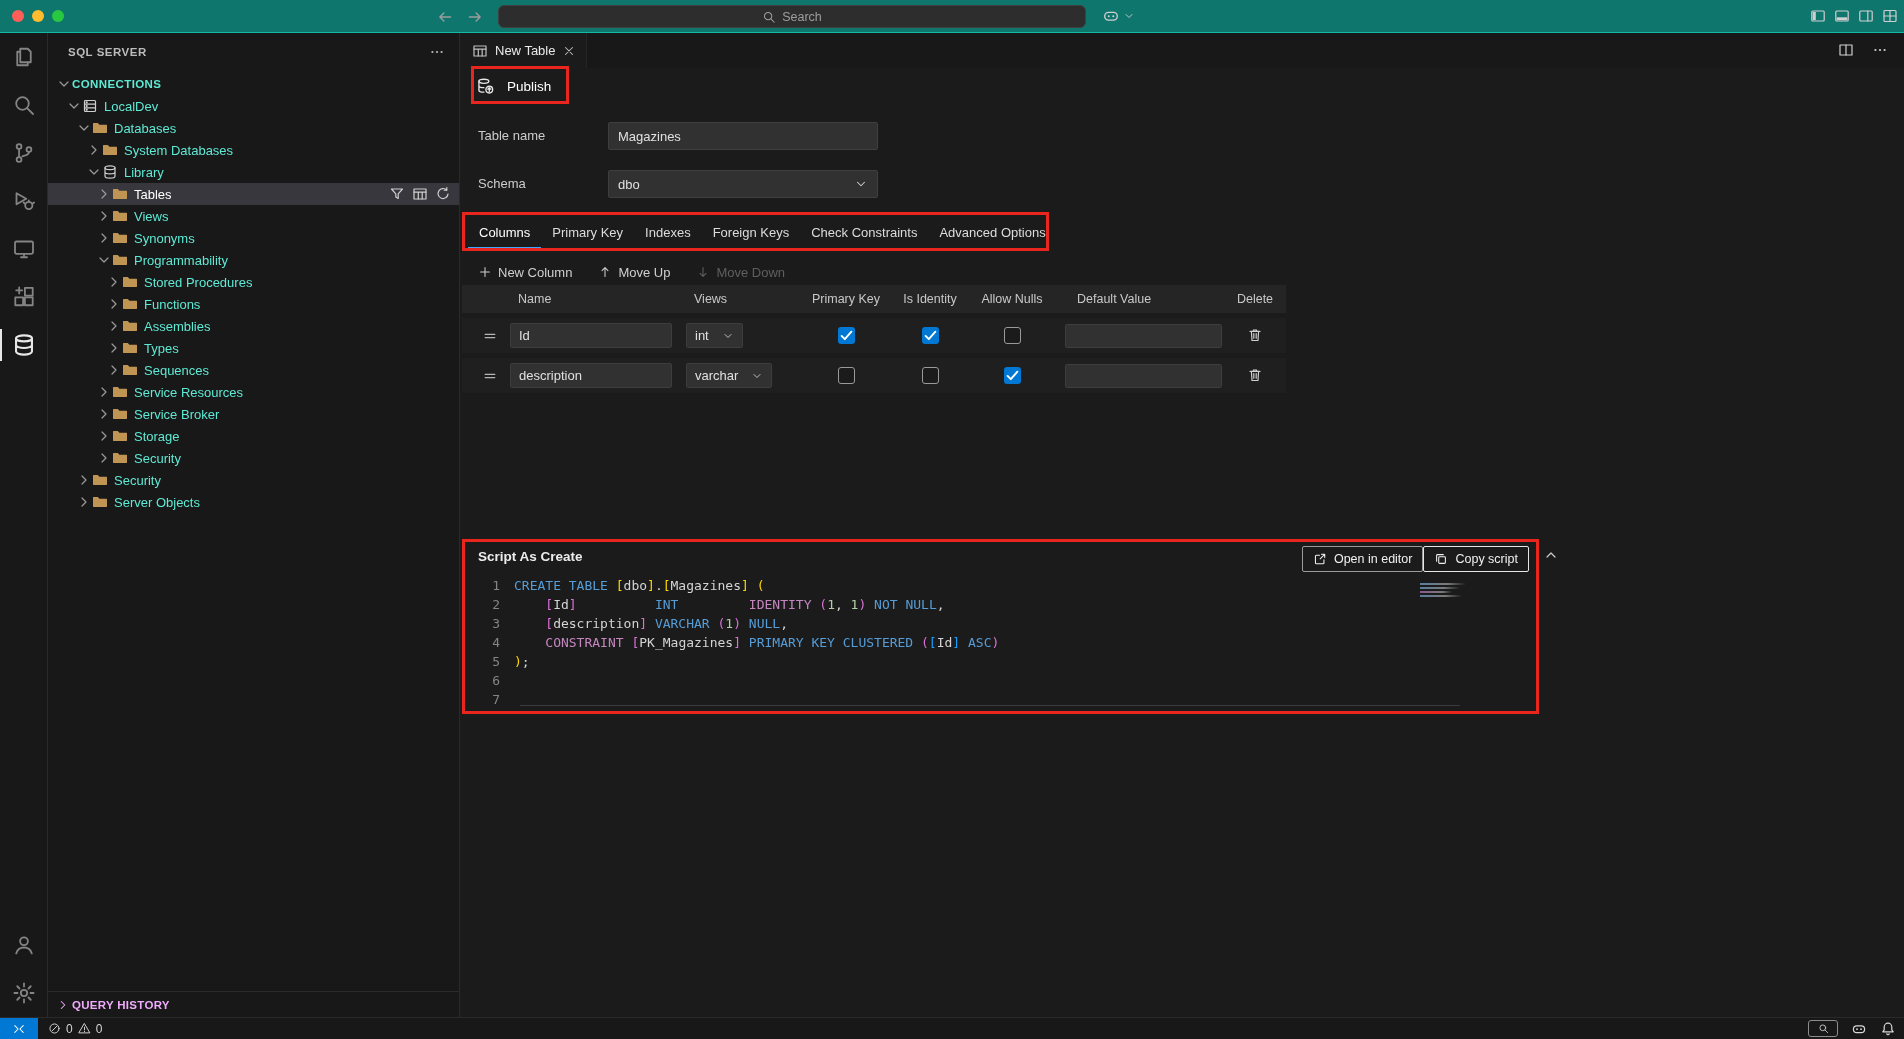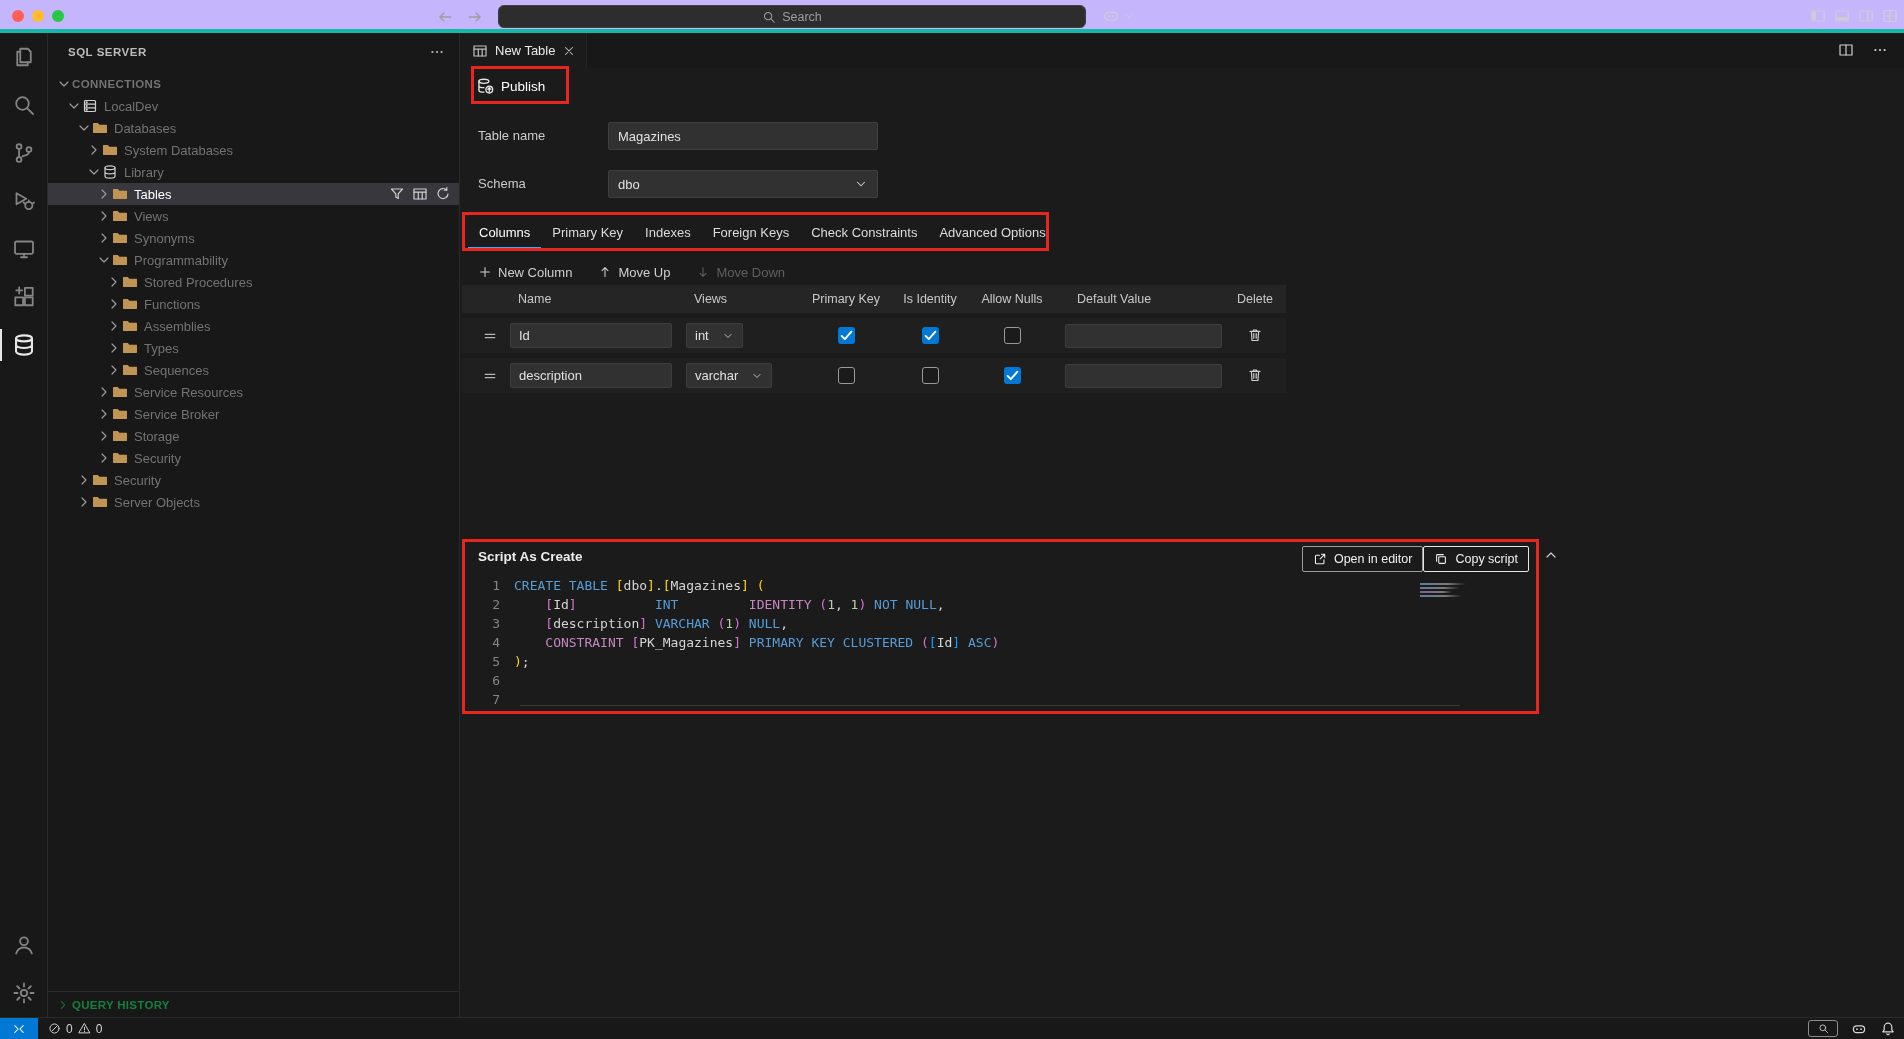--- a/index.html
+++ b/index.html
@@ -4,60 +4,60 @@
 <style>
 *{margin:0;padding:0;box-sizing:border-box}
 body{background:#0e0e0e;font-family:"Liberation Sans",sans-serif}
 .stage{position:relative;width:1904px;height:1039px;background:#1b1b1b;overflow:hidden;color:#ccc;font-size:13px}
 span[data-icon],.i11,.i12,.i13,.i14,.i16,.i18,.i24{display:inline-block}
 .i11{width:11px;height:11px}.i12{width:12px;height:12px}.i13{width:13px;height:13px}
 .i14{width:14px;height:14px}.i16{width:16px;height:16px}.i18{width:18px;height:18px}.i24{width:24px;height:24px}
 span[data-icon] svg{width:100%;height:100%;display:block}
 
 
-.titlebar{position:absolute;top:0;left:0;right:0;height:33px;background:#c4b5fd;border-bottom:4px solid #14b8a6}
+.titlebar{position:absolute;top:0;left:0;right:0;height:33px;background:#0f766e;border-bottom:1px solid #14b8a6}
 .lights{position:absolute;left:12px;top:10px;display:flex;gap:8px}
 .light{width:12px;height:12px;border-radius:50%}
 .light.red{background:#ff5f57}.light.yellow{background:#febc2e}.light.green{background:#28c840}
 .nav{position:absolute;left:436px;top:8px;display:flex;gap:12px;color:#9d9d9d}
 .searchbox{position:absolute;left:498px;top:5px;width:588px;height:23px;background:#2d2d2d;border:1px solid #404040;border-radius:6px;display:flex;align-items:center;justify-content:center;gap:6px;color:#9d9d9d;font-size:12.5px}
 .copilot-tb{position:absolute;left:1102px;top:7px;display:flex;gap:3px;align-items:center;color:#cfcfcf}
 .tb-right{position:absolute;right:6px;top:8px;display:flex;gap:8px;color:#cfcfcf}
 
 
 .activitybar{position:absolute;top:33px;left:0;width:48px;bottom:22px;background:#181818;border-right:1px solid #2a2a2a;display:flex;flex-direction:column;justify-content:space-between}
 .ab-item{width:48px;height:48px;display:flex;align-items:center;justify-content:center;color:#848484;position:relative}
 .ab-item.active{color:#e7e7e7}
 .ab-item.active::before{content:"";position:absolute;left:0;top:8px;bottom:8px;width:2px;background:#e7e7e7}
 
 
 .sidebar{position:absolute;top:33px;left:48px;width:412px;bottom:22px;background:#181818;border-right:1px solid #2a2a2a}
 .sb-header{height:38px;display:flex;align-items:center;justify-content:space-between;padding:0 14px 0 20px;color:#bbb}
 .sb-title{font-size:11.5px;font-weight:700;letter-spacing:.5px}
 #tree{position:absolute;top:40px;left:0;right:0}
-.tree-row{height:22px;display:flex;align-items:center;color:#737373;position:relative;white-space:nowrap}
+.tree-row{height:22px;display:flex;align-items:center;color:#5eead4;position:relative;white-space:nowrap}
 .tree-row.selected{background:#37373d;color:#fff}
 .chev{width:16px;height:16px;color:#9a9a9a;flex:0 0 16px}
 .ticon{width:16px;height:16px;margin-right:6px;color:#cfcfcf;flex:0 0 16px}
 .tlabel{font-size:13px}
 .tree-row.section .tlabel{font-weight:700;font-size:11.5px;letter-spacing:.4px}
 .actions{position:absolute;right:8px;top:3px;display:flex;gap:7px;color:#d0d0d0}
 .actions span{width:16px;height:16px;display:inline-block}
-.qh{position:absolute;bottom:0;left:0;right:0;height:26px;border-top:1px solid #2b2b2b;display:flex;align-items:center;padding-left:8px;gap:2px;color:#15803d}
+.qh{position:absolute;bottom:0;left:0;right:0;height:26px;border-top:1px solid #2b2b2b;display:flex;align-items:center;padding-left:8px;gap:2px;color:#f0abfc}
 .qh-label{font-weight:700;font-size:11.5px;letter-spacing:.3px}
 
 
 .editor{position:absolute;top:33px;left:460px;right:0;bottom:22px;background:#181818}
 .tabbar{position:relative;height:35px;background:#181818}
 .tab{height:35px;display:inline-flex;align-items:center;gap:7px;padding:0 10px 0 12px;background:#1b1b1b;color:#eaeaea;border-right:1px solid #252525;font-size:13px}
 .tabicon{color:#c0c0c0}.tabclose{color:#c0c0c0}
 .tabbar-right{position:absolute;right:16px;top:9px;display:flex;gap:18px;color:#cfcfcf}
 .designer{position:absolute;top:35px;left:0;right:0;bottom:0;background:#1b1b1b}
 
-.publish{position:absolute;left:16px;top:4px;height:28px;display:flex;align-items:center;gap:7px;color:#fff;font-size:13.5px}
+.publish{position:absolute;left:16px;top:4px;height:28px;display:flex;align-items:center;gap:13px;color:#fff;font-size:13.5px}
 .publish .i18{color:#e6e6e6}
 .flabel{position:absolute;left:18px;height:28px;line-height:28px;color:#ccc}
 .flabel.l1{top:54px}.flabel.l2{top:102px}
 .finput{position:absolute;left:148px;width:270px;height:28px;background:#313131;border:1px solid #3f3f3f;border-radius:2px;color:#e0e0e0;font-size:13px;padding:0 9px;font-family:"Liberation Sans",sans-serif;outline:none}
 .finput.l1{top:54px}
 .fselect{position:absolute;left:148px;top:102px;width:270px;height:28px;background:#313131;border:1px solid #3f3f3f;border-radius:2px;color:#e0e0e0;display:flex;align-items:center;justify-content:space-between;padding:0 9px}
 .fselect .i14{color:#cfcfcf}
 
 .dtabs{position:absolute;left:8px;top:147px;height:34px;display:flex}
 .dtab{height:34px;display:flex;align-items:center;padding:0 11px;color:#dcdcdc;font-size:13px}

